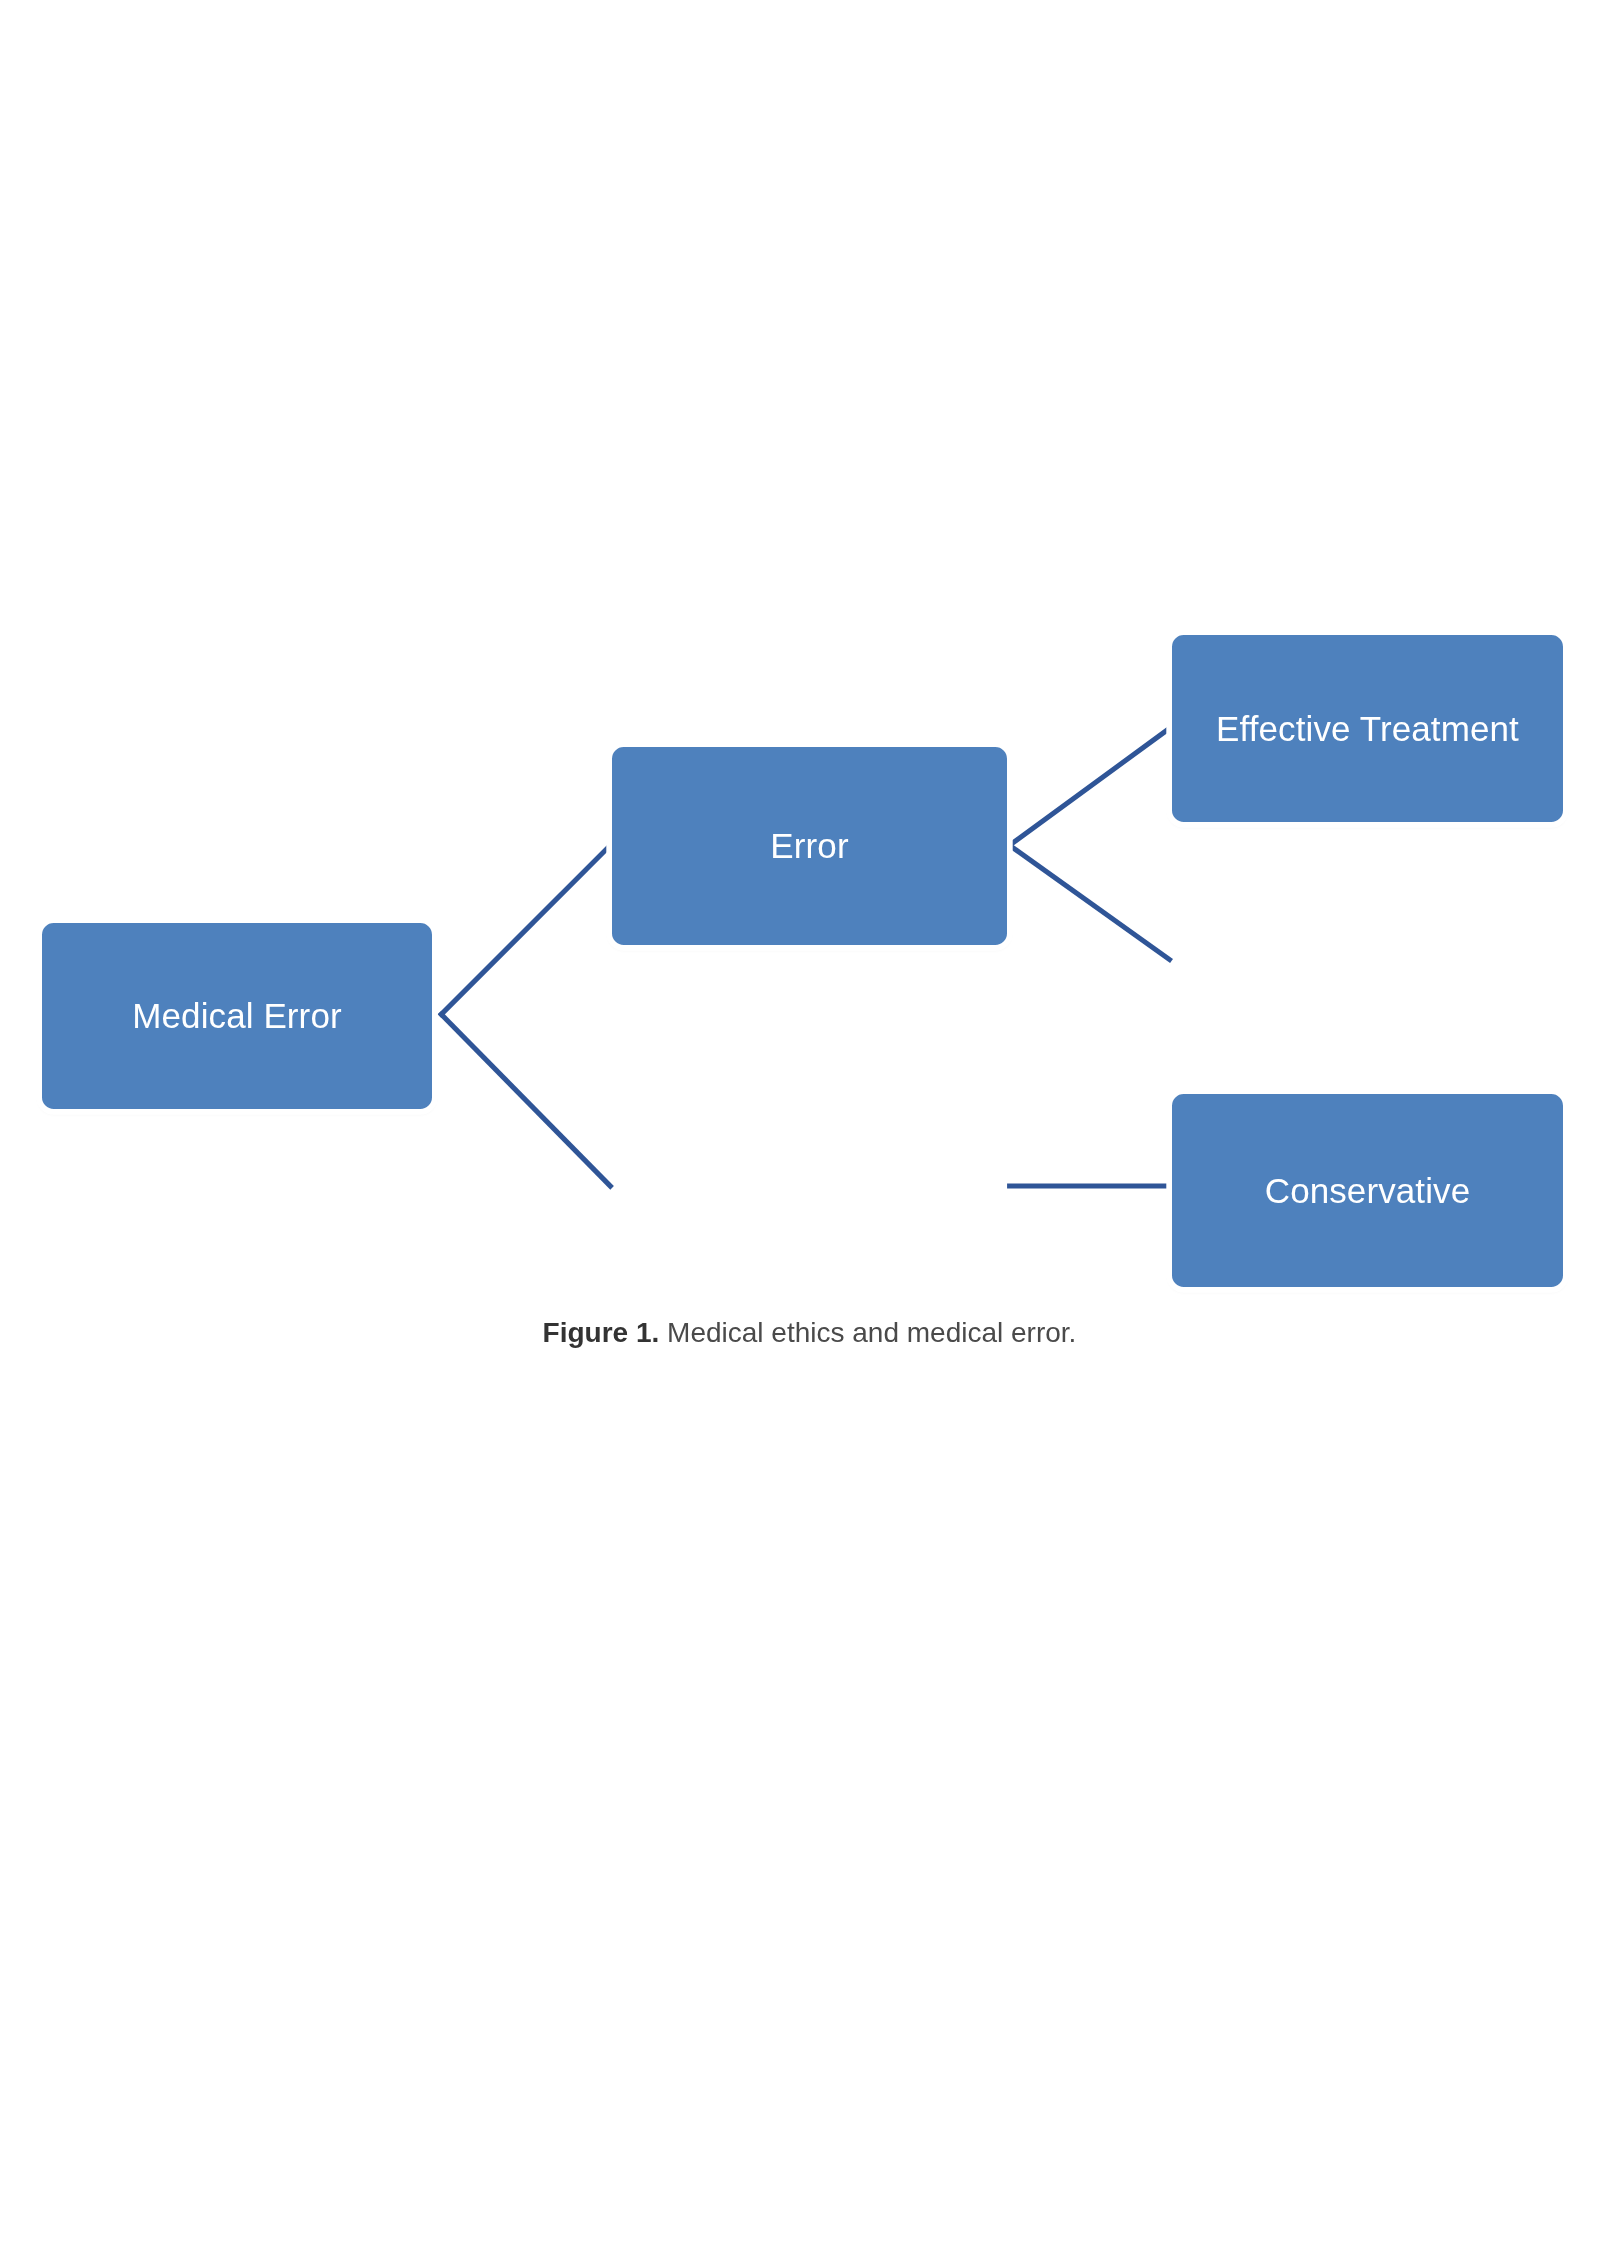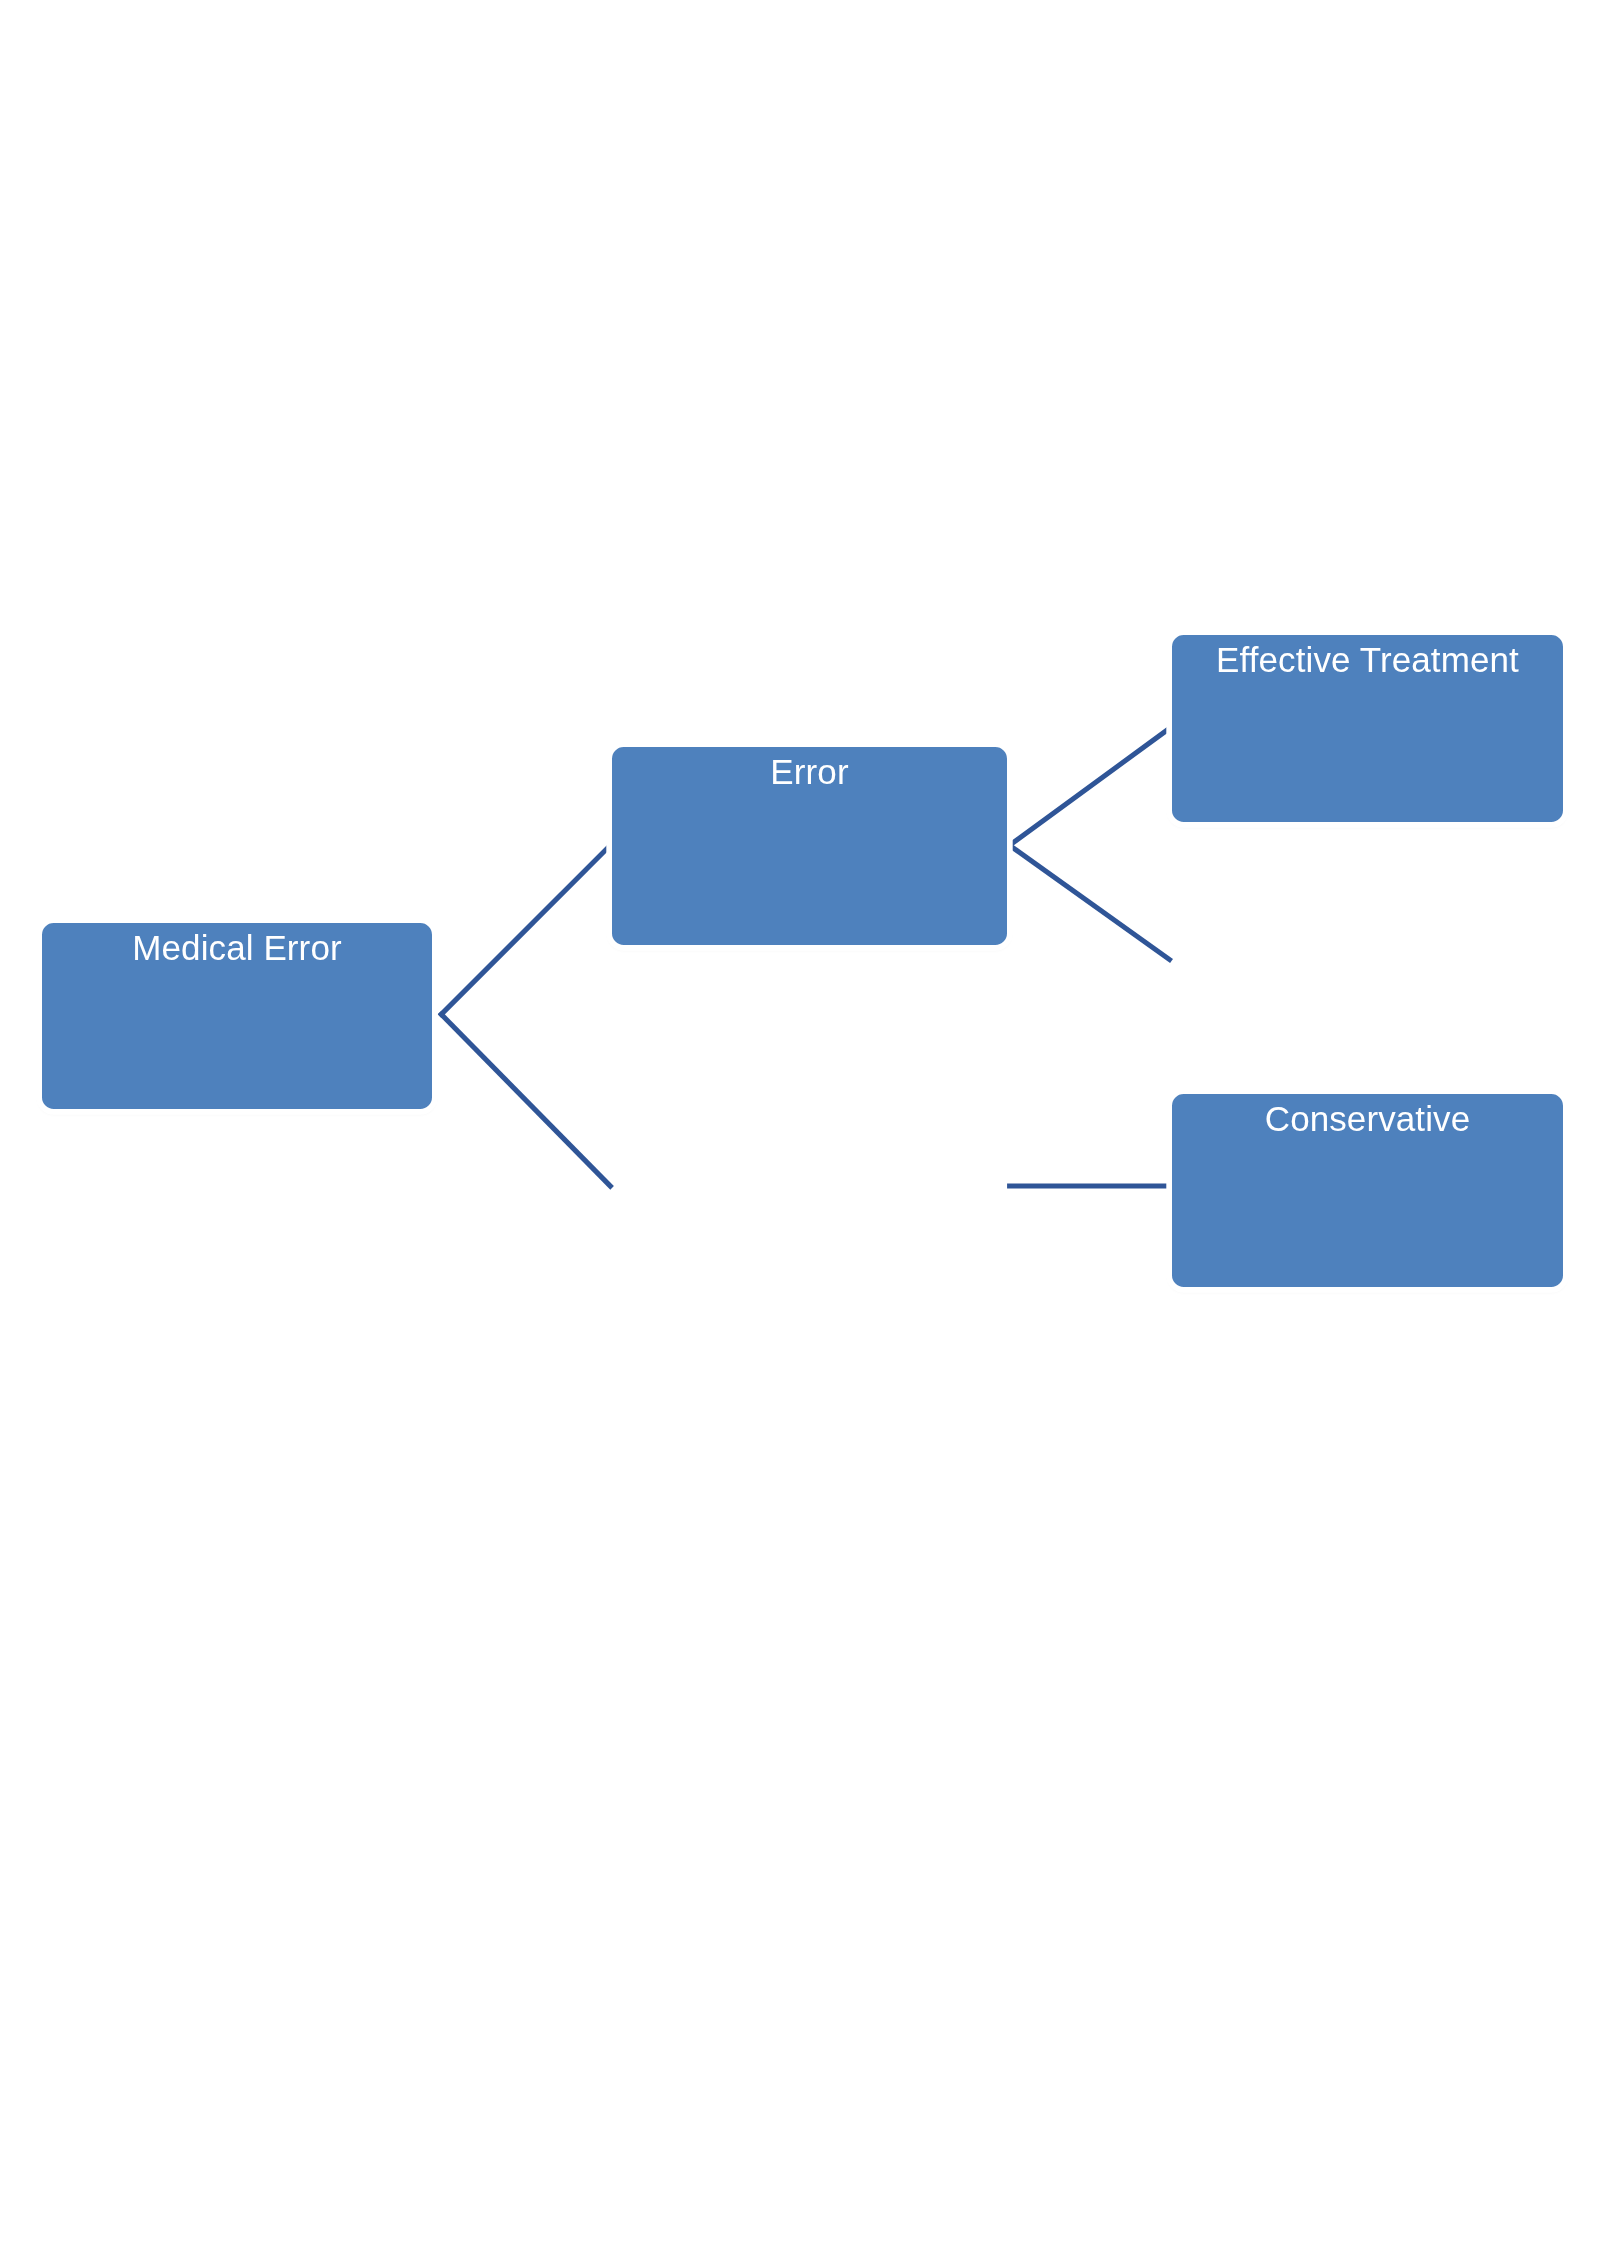--- a/index.html
+++ b/index.html
@@ -48,21 +48,21 @@
     height: 1316px;
     z-index: 1;
   }
 
   
   .node {
     position: absolute;
     z-index: 2;
     box-sizing: border-box;
     display: flex;
-    align-items: flex-start;
+    align-items: center;
     justify-content: center;
     text-align: center;
     border-radius: 13.7px;
     background: #4e81bd;
     color: #ffffff;
     
     border: 2.7px solid #ffffff;
     box-shadow: 0 0 0 3.7px #ffffff, 0 1.8px 4.6px rgba(0,0,0,0.10);
     font-size: 35px;
     line-height: 1.18;
@@ -142,17 +142,20 @@
         <span class="node-label">Effective Treatment</span>
       </div>
 
 
       <div class="node" id="node-conservative">
         <span class="node-label">Conservative</span>
       </div>
 
     </div>
 
+    <div id="figure-caption">
+      <span class="caption-label">Figure 1.</span><span> </span><span class="caption-text">Medical ethics and medical error.</span>
+    </div>
 
   </div>
 
 </div>
 
 
 </body></html>

